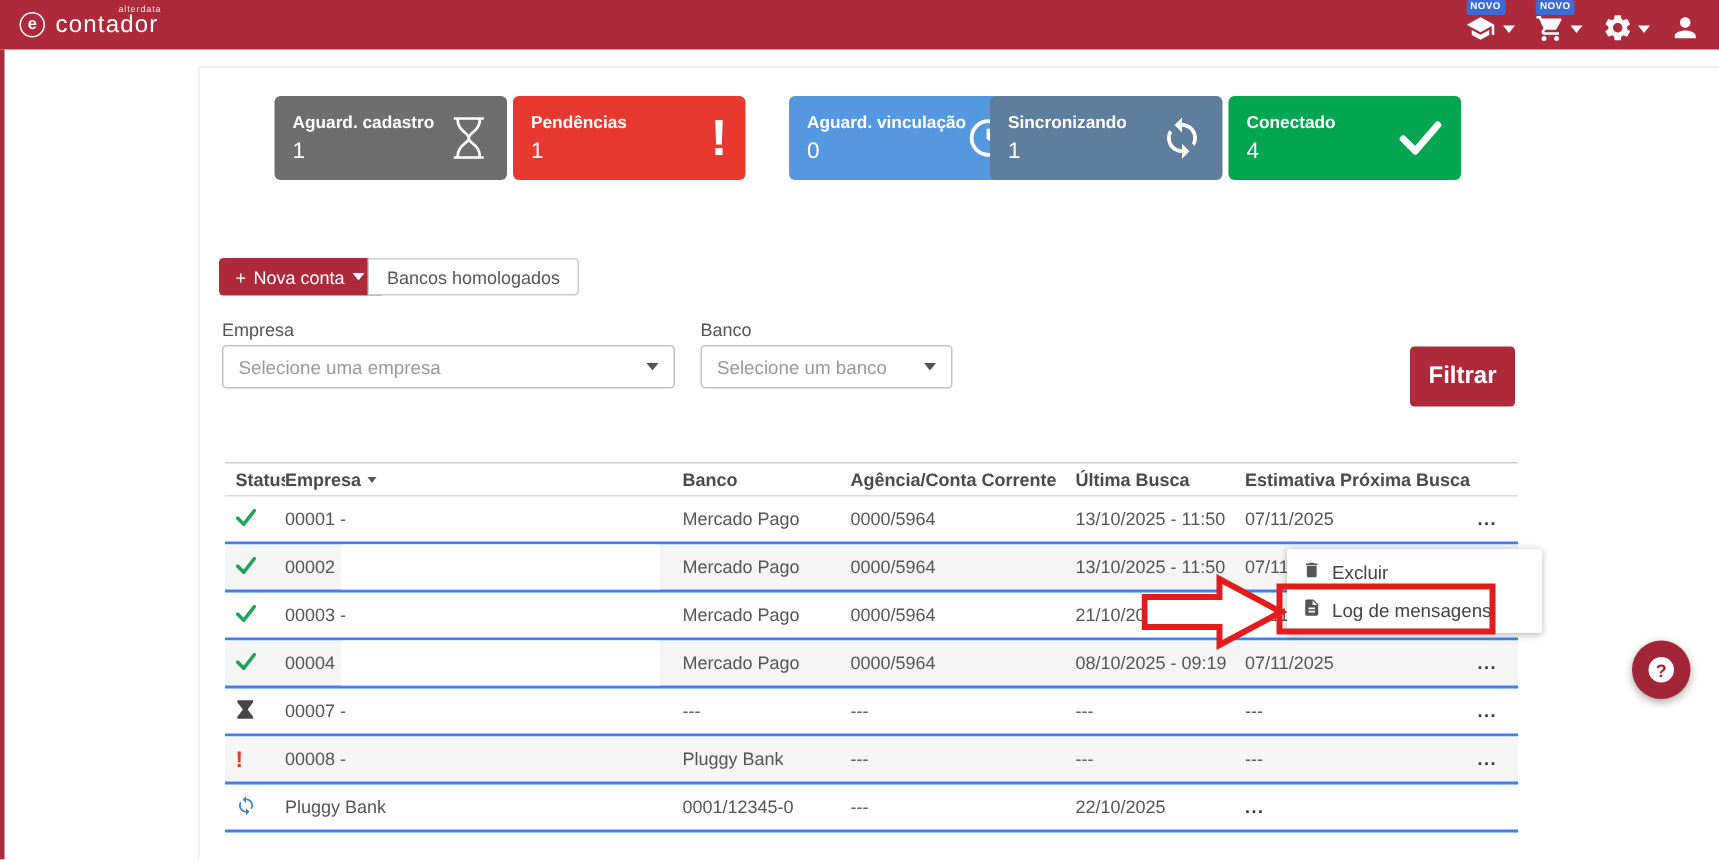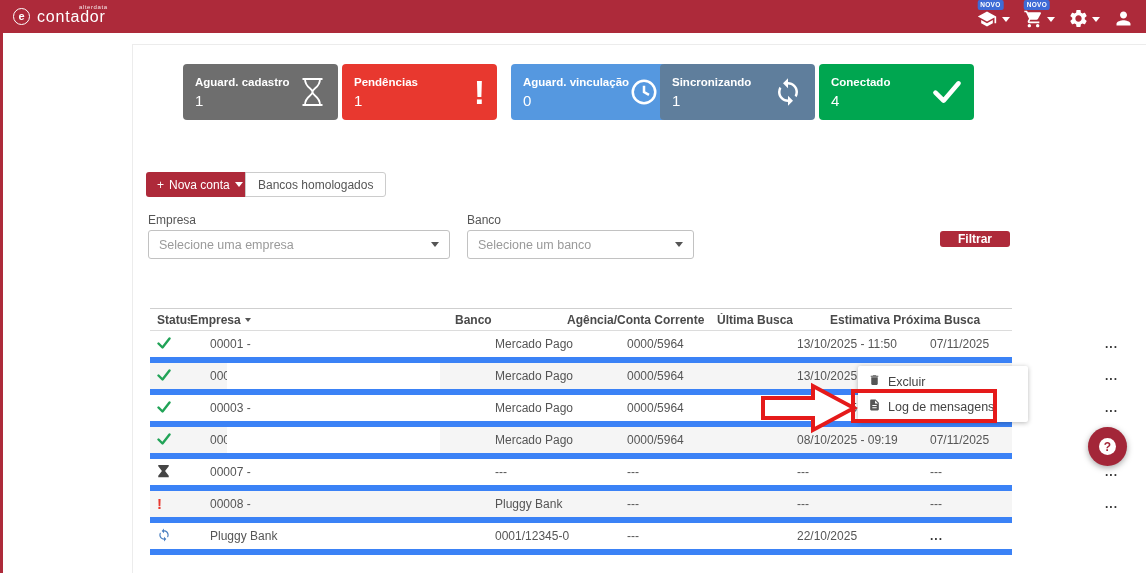--- a/index.html
+++ b/index.html
@@ -45,32 +45,32 @@
   .btn-bancos { position:absolute; left:245px; top:172px; height:25px; padding:0 12px;
                 background:#fff; color:#555; border:1px solid #ccc; border-radius:0 3px 3px 0;
                 font-size:12px; display:flex; align-items:center; cursor:pointer; }
   .chev { width:0; height:0; border-left:4px solid transparent; border-right:4px solid transparent; border-top:5px solid #555; }
   
   .flabel { position:absolute; font-size:12px; color:#555; }
   .fselect { position:absolute; height:29px; border:1px solid #c2c2c2; border-radius:3px;
              background:#fff; display:flex; align-items:center; padding:0 10px;
              font-size:12.5px; color:#9a9a9a; cursor:pointer; }
   .fselect .chev { margin-left:auto; }
-  .btn-filtrar { position:absolute; left:940px; top:231px; width:70px; height:16px;
+  .btn-filtrar { position:absolute; left:940px; top:231px; width:70px; height:40px;
                  background:#ae2a3a; color:#fff; border:none; border-radius:3px;
-                 font-size:12px; font-weight:bold; cursor:pointer; }
+                 font-size:16px; font-weight:bold; cursor:pointer; }
   
   .table { position:absolute; left:150px; top:308px; width:862px; }
   .thead, .trow { display:grid; grid-template-columns:33px 265px 112px 150px 113px 155px 27px;
                   padding-left:7px; align-items:center; }
   .thead { height:23px; border-top:1px solid #cfcfcf; border-bottom:1px solid #dcdcdc;
            font-size:12px; font-weight:bold; color:#4a4a4a; }
   .th-sort { display:flex; align-items:center; gap:4px; cursor:pointer; }
   .sort-arrow { width:0; height:0; border-left:3.5px solid transparent; border-right:3.5px solid transparent; border-top:4.5px solid #555; }
-  .trow { height:32px; font-size:12px; color:#555; position:relative; border-bottom:6px solid #3b82f6;gap:20px; }
+  .trow { height:32px; font-size:12px; color:#555; position:relative; border-bottom:2px solid #3b82f6; }
   .trow:nth-child(even) { background:#f5f5f5; }
   .c { white-space:nowrap; overflow:hidden; }
   .c-act { font-weight:bold; color:#333; letter-spacing:1px; cursor:pointer; text-align:left; }
   .redact { position:absolute; left:77px; top:0; width:213px; height:100%; background:#fff; }
   
   .ctx-menu { position:absolute; left:858px; top:366px; width:170px; height:56px; background:#fff;
               box-shadow:0 1px 5px rgba(0,0,0,.28); border-radius:2px; z-index:10; padding-top:3px; }
   .ctx-item { height:25px; display:flex; align-items:center; gap:7px; padding-left:10px;
               font-size:12.5px; color:#444; cursor:pointer; }
   .ann-rect { position:absolute; left:851px; top:389px; width:146px; height:34px;
@@ -147,21 +147,21 @@
       </svg>
   </span>
 </div>
 <div class="scard" style="left: 342px; background: rgb(232, 56, 47);">
   <div>
       <div class="scard-label">Pendências</div>
        <div class="scard-value">1</div>
     </div>
   <span class="scard-icon scard-bang">!</span>
 </div>
-<div class="scard" style="left: 511px; background: rgb(85, 152, 224);">
+<div class="scard" style="left: 526px; background: rgb(85, 152, 224);">
   <div>
       <div class="scard-label">Aguard. vinculação</div>
        <div class="scard-value">0</div>
     </div>
   <span class="scard-icon">
     <svg width="30" height="30" viewBox="0 0 24 24" fill="none" stroke="#fff" stroke-width="2">
         <circle cx="12" cy="12" r="9"></circle>
         <path d="M12 7v5l4 2.3"></path>
       </svg>
   </span>
@@ -195,21 +195,21 @@
   <span class="chev"></span>
 </button>
 <button class="btn-bancos">Bancos homologados</button>
 
 <div class="flabel" style="left:148px; top:213px">Empresa</div>
 <div class="fselect" style="left:148px; top:230px; width:302px">
   <span>Selecione uma empresa</span>
   <span class="chev"></span>
 </div>
 <div class="flabel" style="left:467px; top:213px">Banco</div>
-<div class="fselect" style="left:467px; top:230px; width:227px">
+<div class="fselect" style="left:467px; top:230px; width:168px">
   <span>Selecione um banco</span>
   <span class="chev"></span>
 </div>
 <button class="btn-filtrar">Filtrar</button>
 
 <div class="table">
   <div class="thead">
     <div class="c">Status</div>
     <div class="c th-sort">
       <span>Empresa</span>

